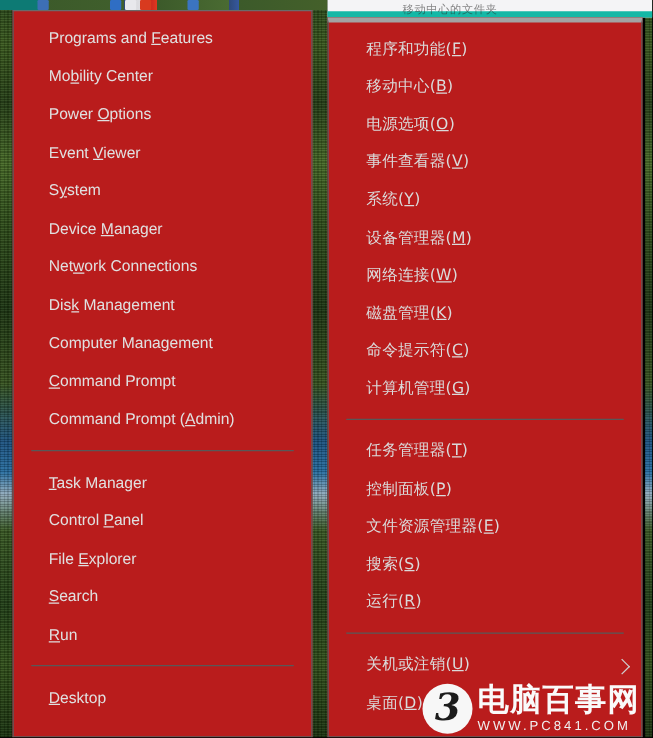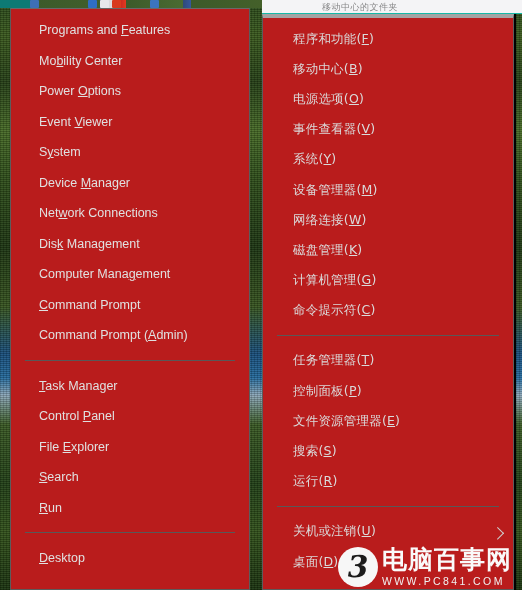--- a/index.html
+++ b/index.html
@@ -59,21 +59,21 @@
     position: absolute;
     top: 0; width: 9px; height: 8px;
     border-radius: 1px;
   }
 
   
   #bg-window {
     position: absolute;
     left: 262px; top: 0; width: 260px; height: 14px;
     background: #f4f4f6;
-    border-bottom: 1px solid #14b8a6;
+    border-bottom: 5px solid #14b8a6;
   }
   #bg-window-title {
     position: absolute;
     left: 60px; top: 1px;
     font-size: 9px;
     color: #2a2a2a;
     letter-spacing: .5px;
     white-space: nowrap;
     opacity: .55;
   }
@@ -295,24 +295,24 @@
         <div class="menu-item">
           <span class="label">设备管理器(<u>M</u>)</span>
         </div>
         <div class="menu-item">
           <span class="label">网络连接(<u>W</u>)</span>
         </div>
         <div class="menu-item">
           <span class="label">磁盘管理(<u>K</u>)</span>
         </div>
         <div class="menu-item">
+          <span class="label">命令提示符(<u>C</u>)</span>
+        </div>
+        <div class="menu-item">
           <span class="label">计算机管理(<u>G</u>)</span>
-        </div>
-        <div class="menu-item">
-          <span class="label">命令提示符(<u>C</u>)</span>
         </div>
         <div class="separator"></div>
         <div class="menu-item">
           <span class="label">任务管理器(<u>T</u>)</span>
         </div>
         <div class="menu-item">
           <span class="label">控制面板(<u>P</u>)</span>
         </div>
         <div class="menu-item">
           <span class="label">文件资源管理器(<u>E</u>)</span>

